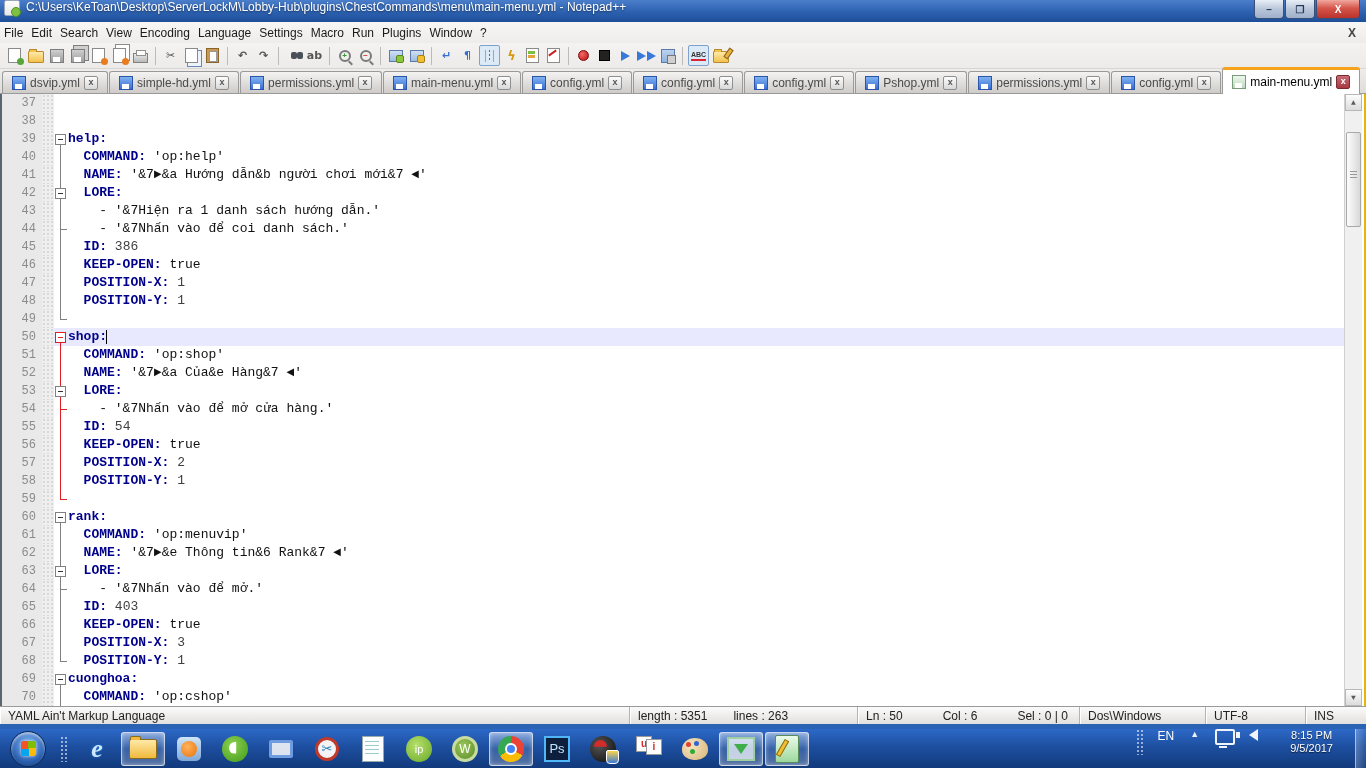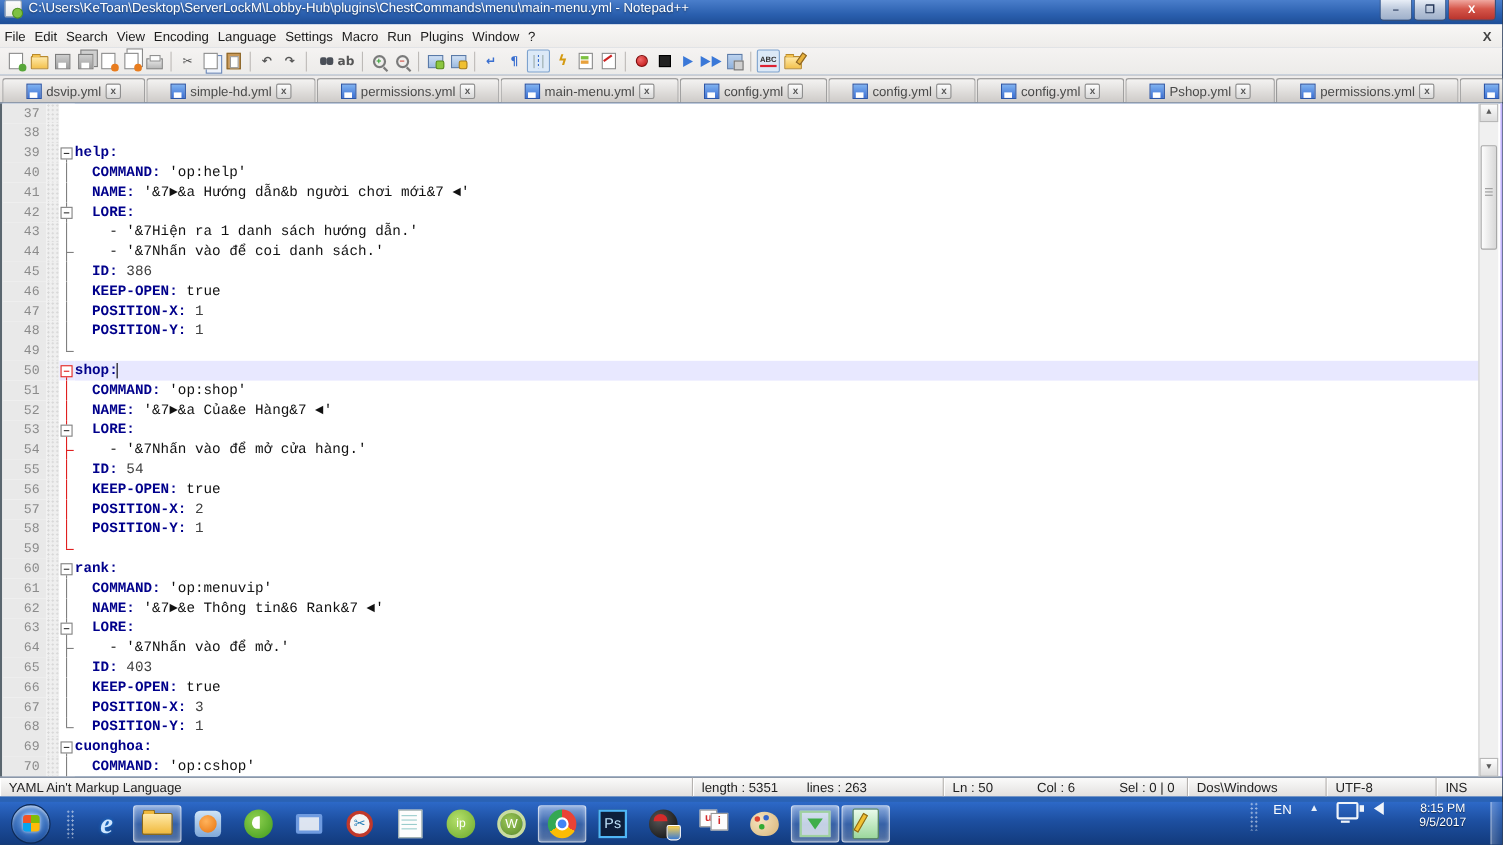--- a/index.html
+++ b/index.html
@@ -56,30 +56,30 @@
   .tri{width:0;height:0;border-left:9px solid #3a78d8;border-top:5px solid transparent;border-bottom:5px solid transparent;}
   .ic-run-macro-multiple .tri{box-shadow:none;}
   .ic-run-macro-multiple{gap:1px;}
   .ic-save-macro .gm{width:12px;height:12px;background:linear-gradient(#bcd2ee,#8fb2dd);border:1px solid #5a7aa8;position:relative;}
   .ic-save-macro .gm::after{content:"";position:absolute;right:-2px;bottom:-2px;width:7px;height:7px;background:#cfcfcf;border:1px solid #777;}
   .ic-spell-check .abc{font-size:7px;font-weight:bold;color:#333;border-bottom:2px solid #d23;line-height:9px;}
   .ic-plugin .folderic::after{content:"";position:absolute;right:-3px;top:-4px;width:3px;height:9px;background:#e8b23c;border:1px solid #8a6428;transform:rotate(35deg);}
 
   
   .tabbar{position:absolute;left:0;top:69px;width:100%;height:25px;background:linear-gradient(#efedec,#dedbd8);border-bottom:1px solid #9a9a9a;display:flex;align-items:flex-end;padding-left:2px;box-sizing:border-box;}
-  .tab{display:flex;align-items:center;gap:4px;height:21px;padding:0 21px;margin-right:1px;background:linear-gradient(#f4f3f2,#cecbc8);border:1px solid #9a9a9a;border-bottom:none;border-radius:3px 3px 0 0;font-size:12px;color:#4a4a4a;white-space:nowrap;}
+  .tab{display:flex;align-items:center;gap:4px;height:21px;padding:0 9px;margin-right:1px;background:linear-gradient(#f4f3f2,#cecbc8);border:1px solid #9a9a9a;border-bottom:none;border-radius:3px 3px 0 0;font-size:12px;color:#4a4a4a;white-space:nowrap;}
   .tab .ticon{width:12px;height:12px;background:linear-gradient(#7fb2f0,#3b6fd4);border:1px solid #2a55a8;position:relative;}
   .tab .ticon::after{content:"";position:absolute;left:2px;bottom:0;width:7px;height:5px;background:#fff;}
   .tab .tx{width:12px;height:12px;border:1px solid #8f8f8f;background:linear-gradient(#fdfdfd,#d8d8d8);color:#555;font-size:9px;line-height:11px;text-align:center;font-weight:bold;border-radius:2px;}
   .tab.active{height:24px;background:#fff;border-top:3px solid #f6a21c;color:#000;margin-bottom:-1px;}
   .tab.active .ticon{background:linear-gradient(#eef7ee,#bcd8bc);border-color:#7a9a7a;}
   .tab.active .tx{background:linear-gradient(#c86a74,#a83842);border-color:#7a2a30;color:#fff;}
 
   
-  .editor{position:absolute;left:0;top:94px;width:1366px;height:612px;background:#fff;border-left:2px solid #5a666f;border-right:2px solid #c4b5fd;box-sizing:border-box;overflow:hidden;font-family:"Liberation Mono","DejaVu Sans Mono",monospace;font-size:13px;}
+  .editor{position:absolute;left:0;top:94px;width:1366px;height:612px;background:#fff;border-left:2px solid #5a666f;border-right:2px solid #eab308;box-sizing:border-box;overflow:hidden;font-family:"Liberation Mono","DejaVu Sans Mono",monospace;font-size:13px;}
   .rows{position:absolute;left:0;top:0;right:17px;}
   .row{display:flex;height:18px;line-height:18px;}
   .num{width:34px;text-align:right;padding-right:6px;background:#e9e9e9;color:#8b8b8b;font-size:12px;flex:none;}
   .bm{width:12px;background:#efefef;background-image:radial-gradient(#d8d8d8 1px,transparent 1px);background-size:4px 4px;flex:none;}
   .fold{width:14px;position:relative;background:#fff;flex:none;}
   .fold .vl{position:absolute;left:6px;top:0;bottom:0;width:1px;background:#808080;}
   .fold.start .vl{top:9px;}
   .fold.end .vl{bottom:9px;}
   .fold .hl{position:absolute;left:6px;top:9px;width:7px;height:1px;background:#808080;}
   .fold .fbox{position:absolute;left:1px;top:4px;width:9px;height:9px;border:1px solid #808080;background:#fff;}

